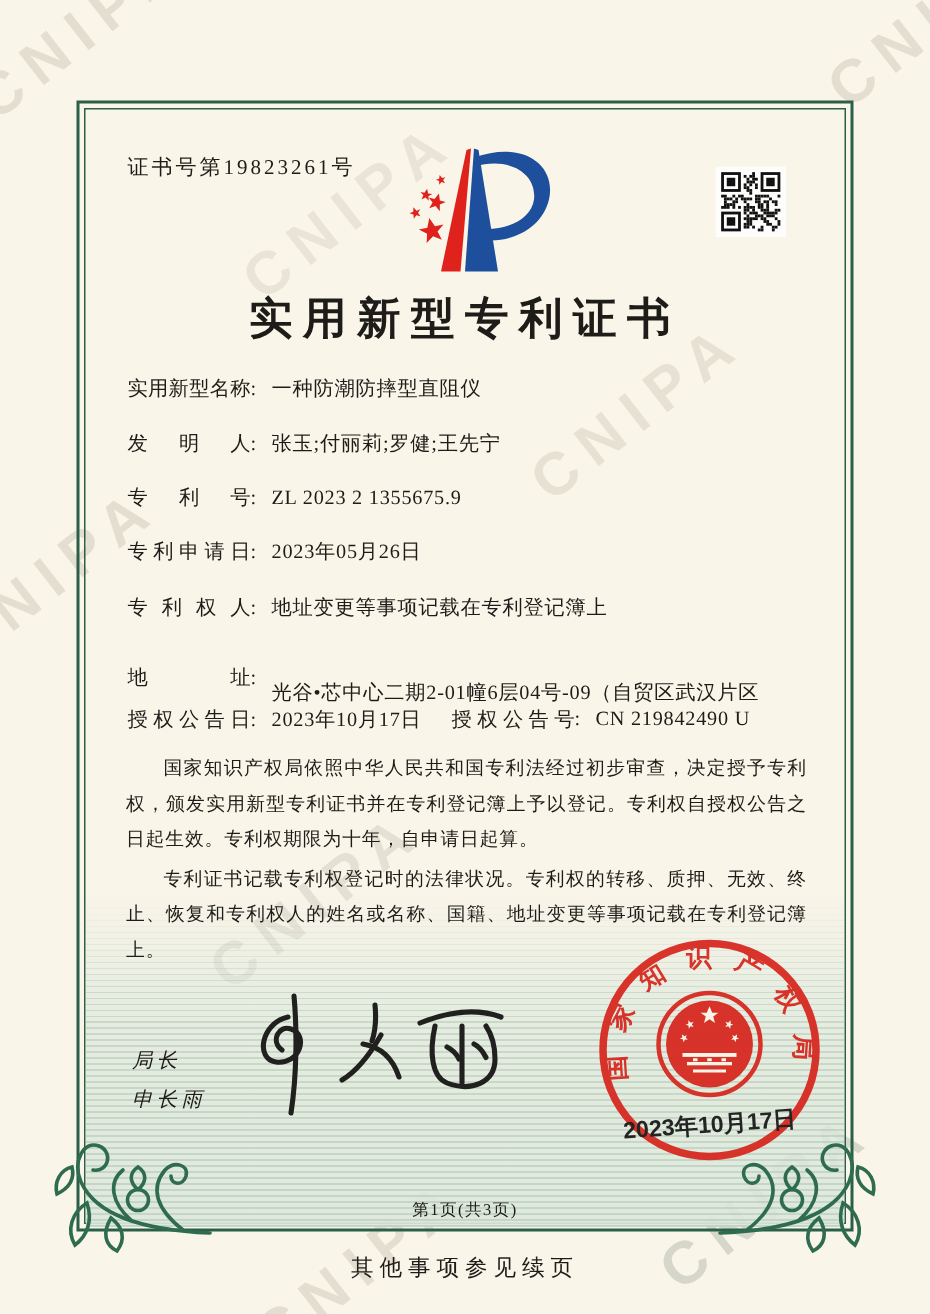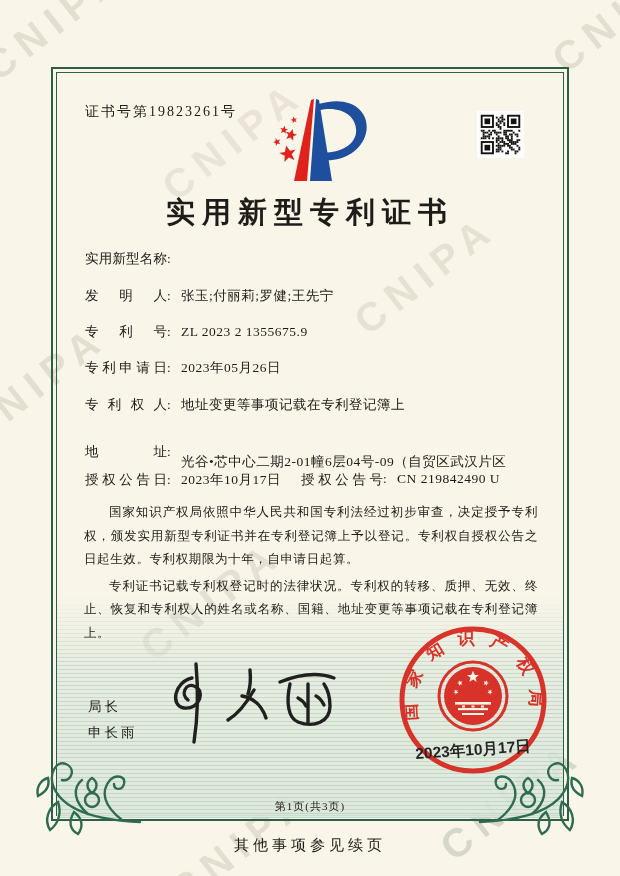--- a/index.html
+++ b/index.html
@@ -61,21 +61,21 @@
   .r6{top:432px}.r7{top:471px}
   .pair2{margin-left:20px;display:flex;}
   
   .legal{
     position:absolute;left:84px;top:501px;width:454px;z-index:4;
     font-size:12.5px;line-height:23.5px;letter-spacing:0.6px;text-align:justify;
   }
   .legal p{margin:0 0 3px 0;text-indent:2em;}
   
   .comm{position:absolute;left:88px;top:694px;font-size:13.5px;letter-spacing:3px;z-index:4;line-height:26px;
-        font-family:"Liberation Sans",sans-serif;}
+        font-family:"Liberation Sans",sans-serif;font-style:italic;}
   .sig{position:absolute;left:158px;top:656px;z-index:4;}
   
   .seal{position:absolute;left:396px;top:624px;z-index:5;opacity:0.93;}
   
   .orn{position:absolute;z-index:3;}
   .orn-l{left:34px;top:744px;}
   .orn-r{right:34px;top:744px;transform:scaleX(-1);}
   
   .page-no{position:absolute;left:0;right:0;top:799px;text-align:center;font-size:11px;letter-spacing:1px;z-index:4;}
   .cont-note{position:absolute;left:0;right:0;top:836px;text-align:center;font-size:15px;letter-spacing:4px;z-index:4;}
@@ -250,20 +250,21 @@
     <rect x="2" y="16" width="7" height="7" fill="#111"></rect>
     <rect x="3" y="17" width="5" height="5" fill="#fdfdfb"></rect>
     <rect x="4" y="18" width="3" height="3" fill="#111"></rect>
   </svg>
 
 <div class="title">实用新型专利证书</div>
 
 <div class="frow r1">
   <span class="flabel">实用新型名称</span>
     <span class="fcolon">:</span>
+    <span class="fvalue">一种防潮防摔型直阻仪</span>
 </div>
 <div class="frow r2">
   <span class="flabel">发明人</span>
     <span class="fcolon">:</span>
     <span class="fvalue">张玉;付丽莉;罗健;王先宁</span>
 </div>
 <div class="frow r3">
   <span class="flabel">专利号</span>
     <span class="fcolon">:</span>
     <span class="fvalue">ZL 2023 2 1355675.9</span>

